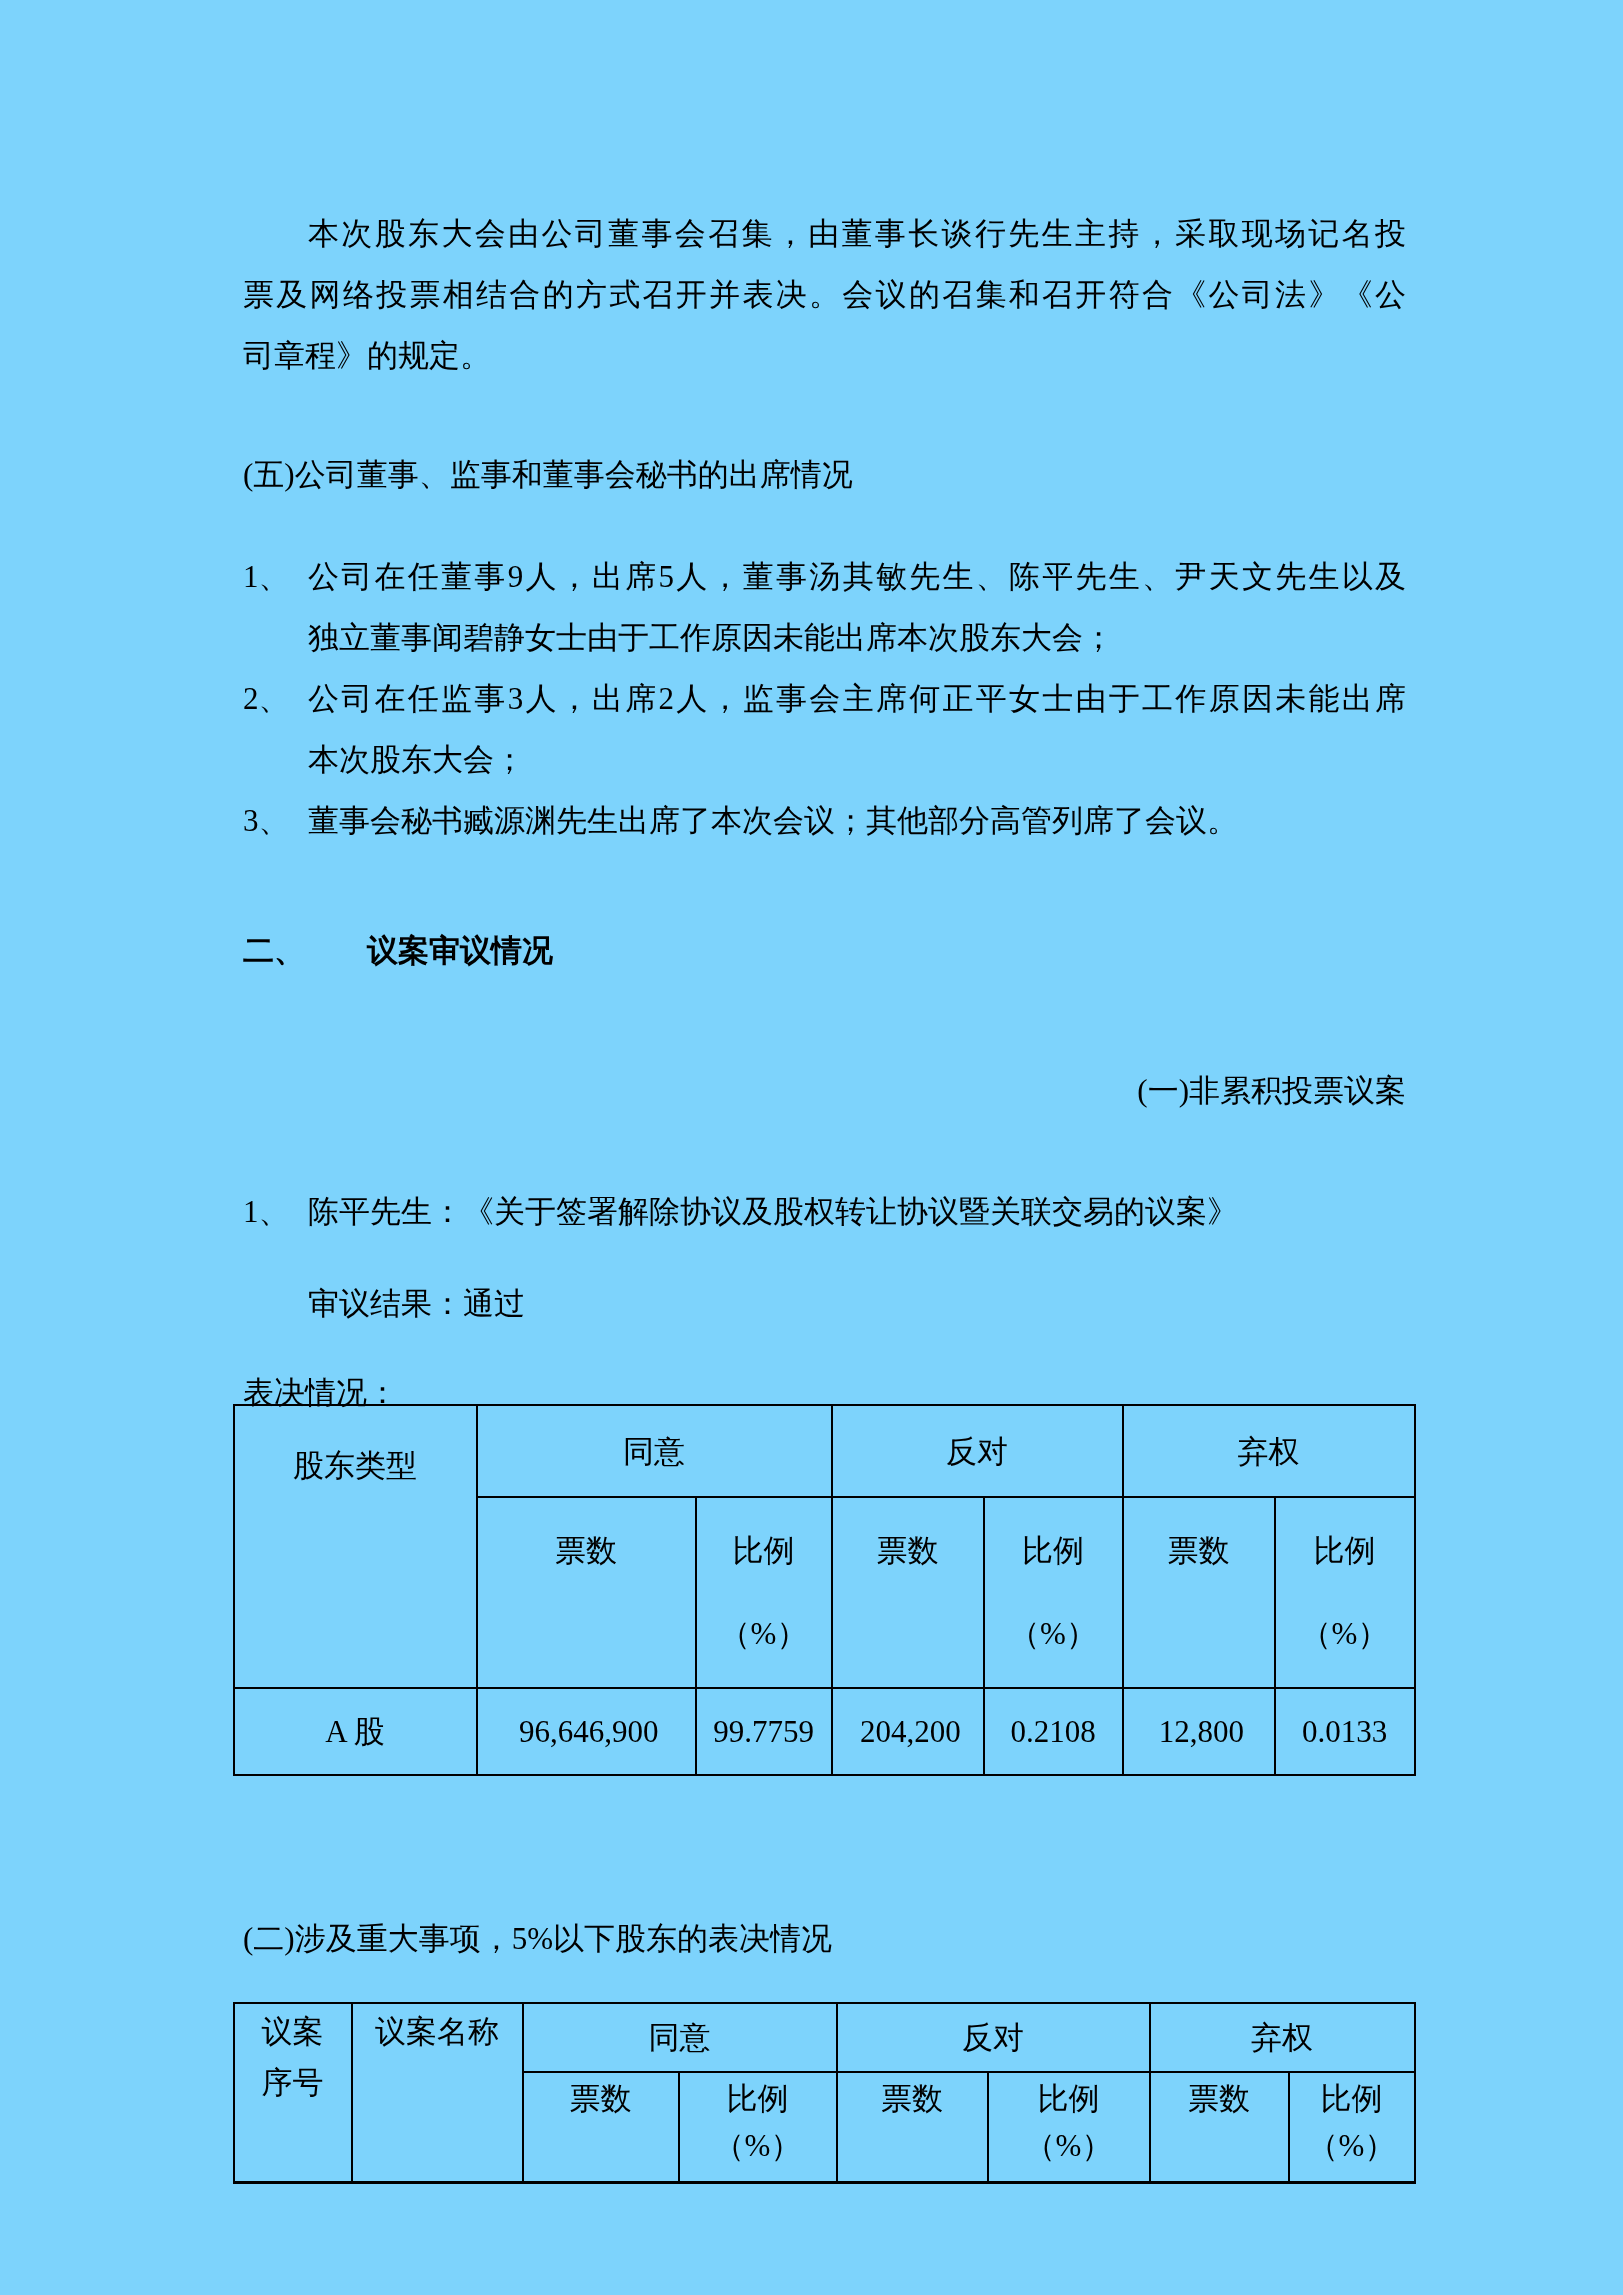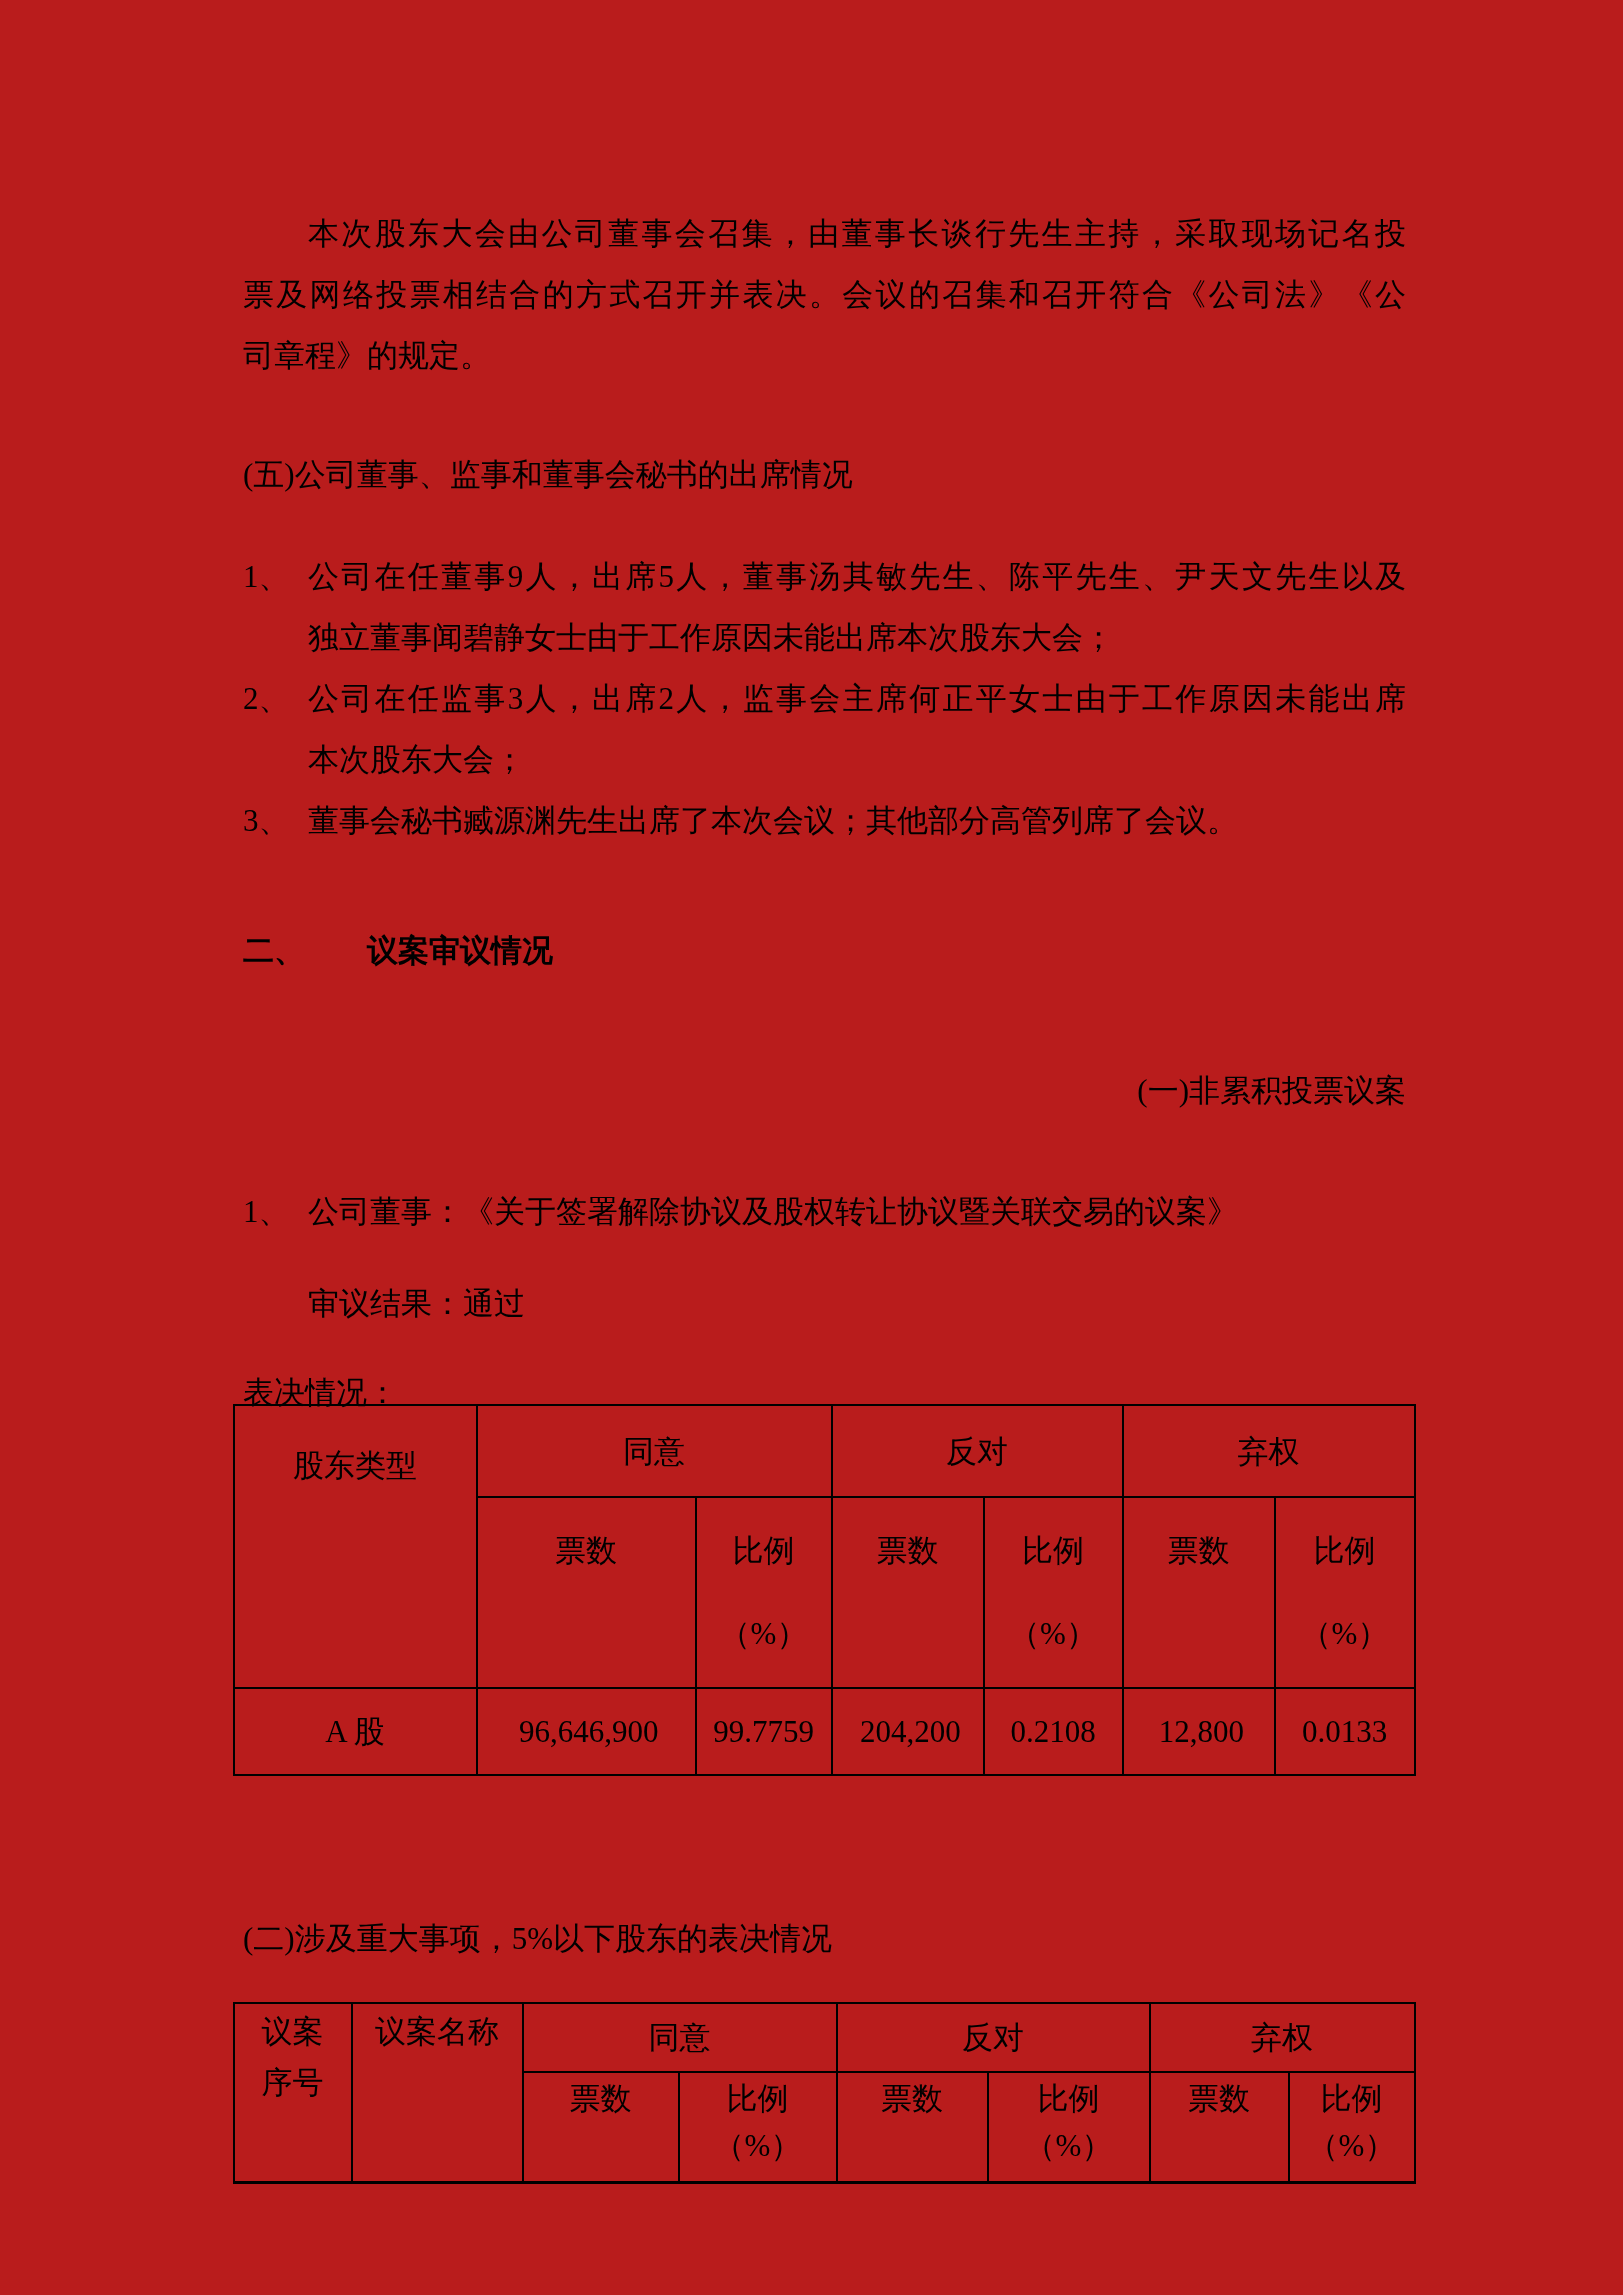--- a/index.html
+++ b/index.html
@@ -1,19 +1,19 @@
 <!DOCTYPE html>
 <html style="font-size:10.5px"><head>
 <meta charset="utf-8">
 <style>
   html,body { margin:0; padding:0; background:#e8e8e8; }
   .page {
     position:relative;
     width:1623px; height:2295px;
-    background:#b91c1c;
+    background:#7dd3fc;
     font-family:"Liberation Serif","DejaVu Serif",serif;
     color:#000;
     overflow:hidden;
     margin:0 auto;
   }
   .content {
     position:absolute; left:243px; top:203px; width:1163px;
     font-size:31px; line-height:61px;
   }
   .pline { text-align:justify; }
@@ -107,21 +107,21 @@
 
     <div class="sec2">
       <div class="marker">二、</div>
       <div>议案审议情况</div>
     </div>
 
     <div class="sec21">(一)非累积投票议案</div>
 
     <div class="prop">
       <div class="marker">1、</div>
-      <div>公司董事：《关于签署解除协议及股权转让协议暨关联交易的议案》</div>
+      <div>陈平先生：《关于签署解除协议及股权转让协议暨关联交易的议案》</div>
     </div>
 
     <div class="result">审议结果：通过</div>
 
     <div class="votecap">表决情况：</div>
 
     <table class="vt t1">
       <colgroup>
         <col style="width:243px">
           <col style="width:219px">

